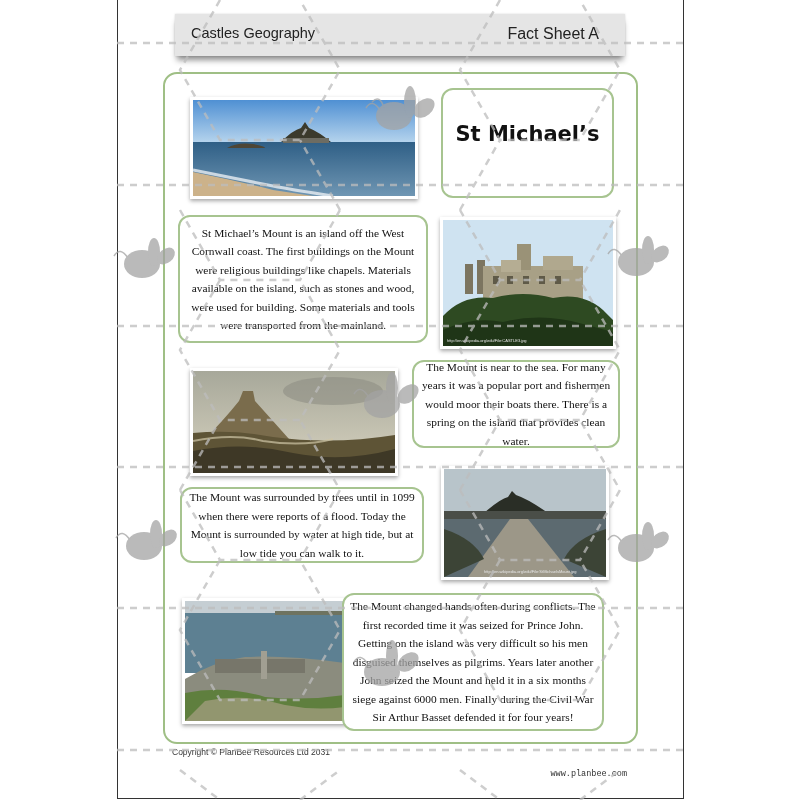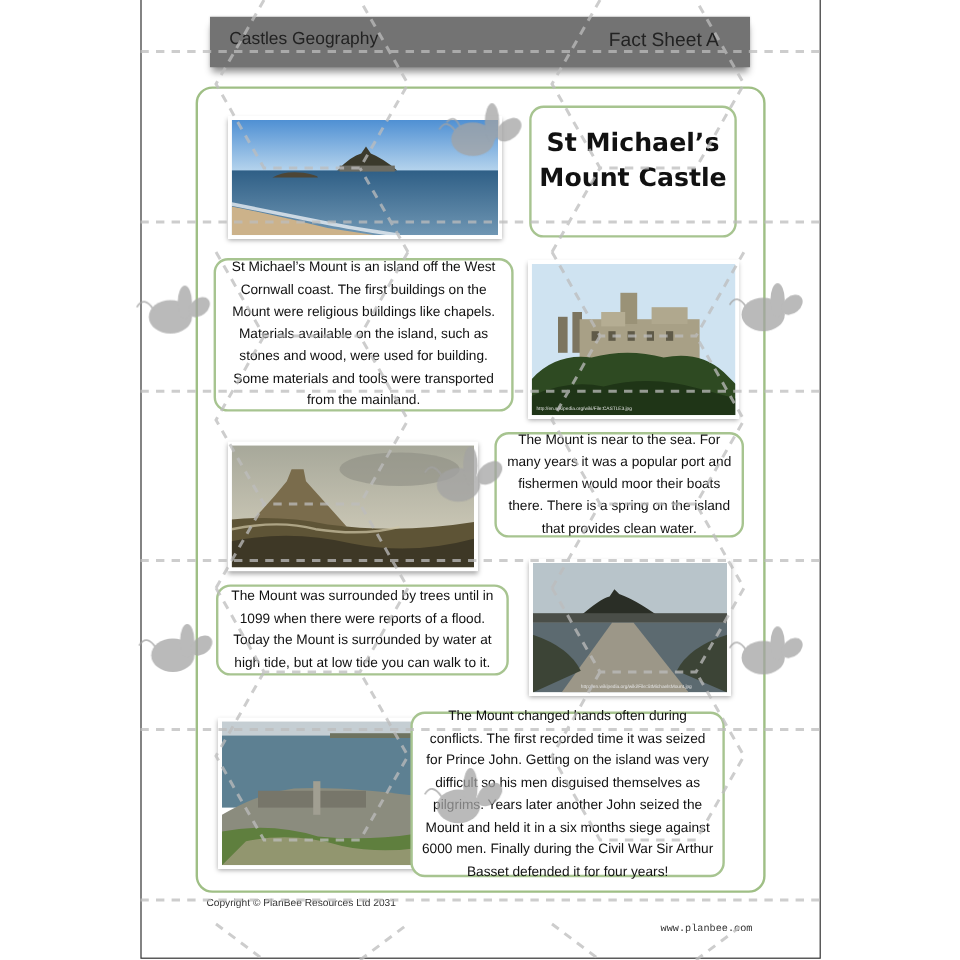--- a/index.html
+++ b/index.html
@@ -1,27 +1,27 @@
 <!DOCTYPE html>
 <html><head>
 <meta charset="utf-8">
 <style>
   html,body{margin:0;padding:0;background:#ffffff;}
   body{width:800px;height:800px;position:relative;overflow:hidden;font-family:"DejaVu Sans",sans-serif;}
   .page{position:absolute;left:117px;top:-2px;width:565px;height:799px;border:1.5px solid #333;background:#fff;overflow:hidden;}
   .watermark{position:absolute;left:0;top:0;width:800px;height:800px;pointer-events:none;z-index:5;}
-  .header{position:absolute;left:175px;top:14px;width:450px;height:42px;background:#737373;
+  .header{position:absolute;left:175px;top:14px;width:450px;height:42px;background:#e5e5e5;
           box-shadow:0 6px 6px -2px rgba(0,0,0,0.45), 0 0 2px rgba(0,0,0,0.15);z-index:2;}
   .header .left{position:absolute;left:16px;top:11px;font-size:14.5px;color:#222;font-family:"Liberation Sans",sans-serif;}
   .header .right{position:absolute;right:26px;top:11px;font-size:16px;color:#222;font-family:"Liberation Sans",sans-serif;}
   .panel{position:absolute;left:163px;top:72px;width:471px;height:668px;border:2.5px solid #9fbf85;border-radius:14px;background:#fff;z-index:1;}
   .photo{position:absolute;border:3px solid #fff;box-shadow:0 2px 4px rgba(0,0,0,0.35);z-index:2;overflow:hidden;}
   .textbox{position:absolute;border:2.5px solid #a7c490;border-radius:12px;background:#fff;z-index:2;
            display:flex;align-items:center;justify-content:center;text-align:center;box-sizing:border-box;
-           font-family:Liberation Sans, sans-serif;color:#111;font-size:11.4px;line-height:18.5px;padding:2px 6px;}
+           font-family:Liberation Serif, serif;color:#111;font-size:11.4px;line-height:18.5px;padding:2px 6px;}
   .title-box{font-family:"DejaVu Sans",sans-serif;font-weight:bold;font-size:21px;line-height:29px;color:#111;}
   .footer-left{position:absolute;left:172px;top:747px;font-size:8.5px;color:#333;font-family:"Liberation Sans",sans-serif;z-index:2;}
   .footer-right{position:absolute;right:173px;top:769px;font-size:8.5px;color:#333;font-family:Liberation Mono, monospace;z-index:2;text-align:center;}
 </style>
 </head>
 <body>
 
 <div class="page"></div>
 
 <div class="header">
@@ -48,21 +48,20 @@
     <path d="M88 42 Q100 30 108 28 L112 22 L116 28 Q126 32 138 42 Z" fill="#3b3a2c"></path>
     <rect x="90" y="38" width="46" height="5" fill="#6d6c62"></rect>
     <path d="M34 48 Q44 42 60 44 Q72 46 72 48 Z" fill="#4d4636"></path>
     <path d="M0 72 Q40 80 80 90 L120 96 L0 96 Z" fill="#ccb28a"></path>
     <path d="M0 70 Q40 78 80 86 Q100 90 140 96" stroke="#e8eef2" stroke-width="3" fill="none" opacity="0.8"></path>
   </svg>
 </div>
 
 <div class="textbox title-box" style="left:441px;top:88px;width:173px;height:110px;flex-direction:column;padding-bottom:20px;">
   <div>St Michael’s</div>
-  <div>Mount Castle</div>
 </div>
 
 <div class="textbox" style="left:178px;top:215px;width:250px;height:128px;">
   <span>St Michael’s Mount is an island off the West Cornwall coast. The first buildings on the Mount were religious buildings like chapels. Materials available on the island, such as stones and wood, were used for building. Some materials and tools were transported from the mainland.</span>
 </div>
 
 <div class="photo" style="left:440px;top:217px;width:170px;height:126px;">
   <svg width="170" height="126" viewBox="0 0 170 126">
     <rect width="170" height="126" fill="#cfe3f1"></rect>
     <rect x="22" y="44" width="8" height="30" fill="#7c7560"></rect>

